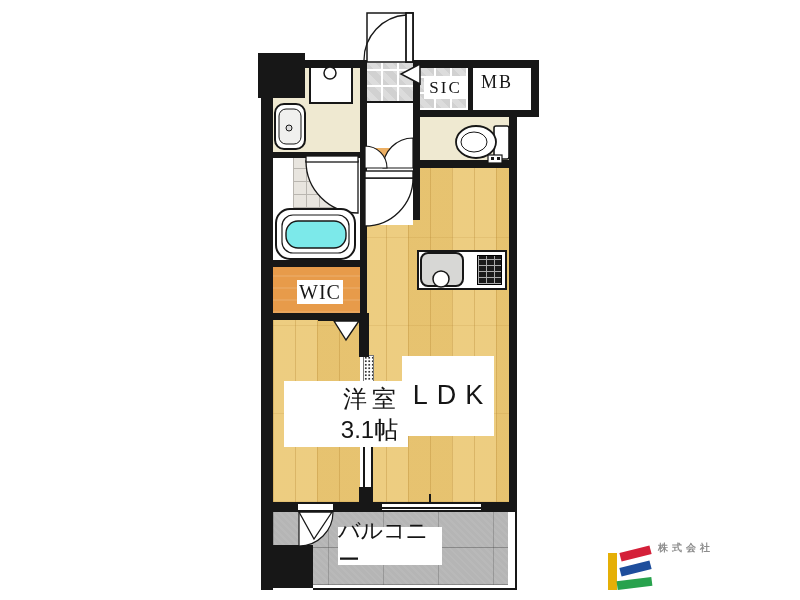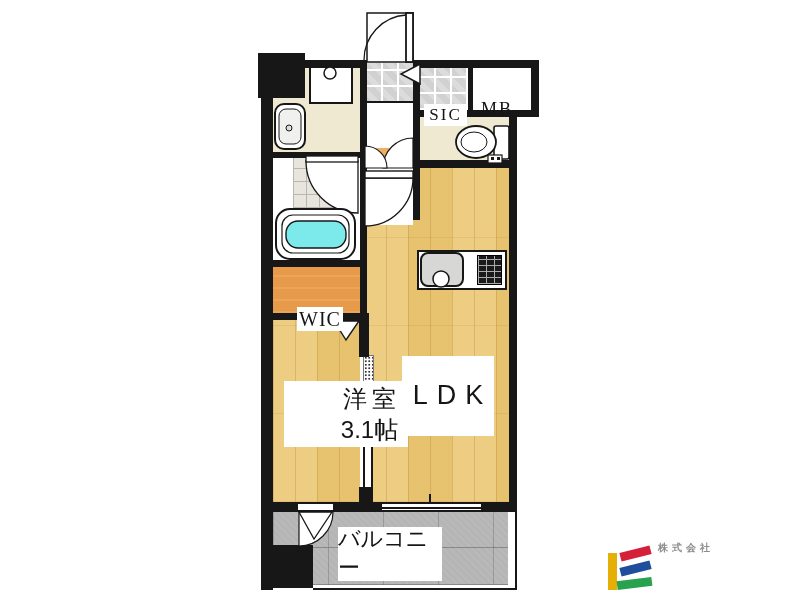--- a/index.html
+++ b/index.html
@@ -30,21 +30,21 @@
     background-image:
       repeating-linear-gradient(0deg, rgba(80,80,80,.45) 0 1px, transparent 1px 37px),
       repeating-linear-gradient(90deg, rgba(80,80,80,.30) 0 1px, transparent 1px 55px),
       repeating-linear-gradient(45deg, rgba(255,255,255,.06) 0 2px, transparent 2px 5px);}
   .white{background:#ffffff;}
   .dots{background-color:#fff;border:1px solid #777;
     background-image:radial-gradient(#333 .8px, transparent 1.1px);background-size:3.5px 3.5px;}
   .leaf{background:#fff;border:2px solid #171717;box-sizing:border-box;}
   .label{position:absolute;background:#fff;display:flex;flex-direction:column;align-items:center;
     justify-content:center;color:#151515;line-height:1.3;}
-  .serif{font-family:"Liberation Serif",serif;margin-top:27px;}
+  .serif{font-family:"Liberation Serif",serif;}
   .win{position:absolute;background:#fff;border-top:2px solid #171717;border-bottom:2px solid #171717;box-sizing:border-box;}
   .win3{background-image:linear-gradient(transparent 0 3.5px,#171717 3.5px 5px,transparent 5px);}
   svg{position:absolute;left:0;top:0;}
   .logo-bar{position:absolute;}
   .logo-text{position:absolute;color:#8d8d8d;white-space:nowrap;}
 </style>
 </head>
 <body>
 
 <div id="stage">
@@ -179,21 +179,21 @@
 
   <div class="label" style="left:394px;top:356px;width:92px;height:80px;font-size:27px;margin-left:8px;">
     <span style="letter-spacing:9px;margin-right:-9px;">LDK</span>
   </div>
 
   <div class="label" style="left:284px;top:381px;width:77px;height:66px;font-size:24px;padding-left:47px;">
     <span style="letter-spacing:5px;margin-right:-5px;">洋室</span>
     <span>3.1帖</span>
   </div>
 
-  <div class="label" style="left:338px;top:527px;width:104px;height:54px;font-size:22px;align-items:center;">
+  <div class="label" style="left:338px;top:527px;width:104px;height:38px;font-size:22px;align-items:center;">
     <span>バルコニー</span>
   </div>
 
   <div class="abs" style="left:603px;top:536px;width:197px;height:58px;">
     <div class="logo-bar" style="left:5px;top:17px;width:9px;height:37px;background:#e5af06;"></div>
     <div class="logo-bar" style="left:17px;top:13px;width:31px;height:9px;background:#d42039;transform:rotate(-14deg);"></div>
     <div class="logo-bar" style="left:17px;top:28px;width:31px;height:9px;background:#1e4e9c;transform:rotate(-14deg);"></div>
     <div class="logo-bar" style="left:14px;top:43px;width:35px;height:9px;background:#28a24d;transform:rotate(-7deg);"></div>
     <div class="logo-text" style="left:55px;top:5px;font-size:10px;letter-spacing:4px;font-weight:bold;">
       <span>株式会社</span>

